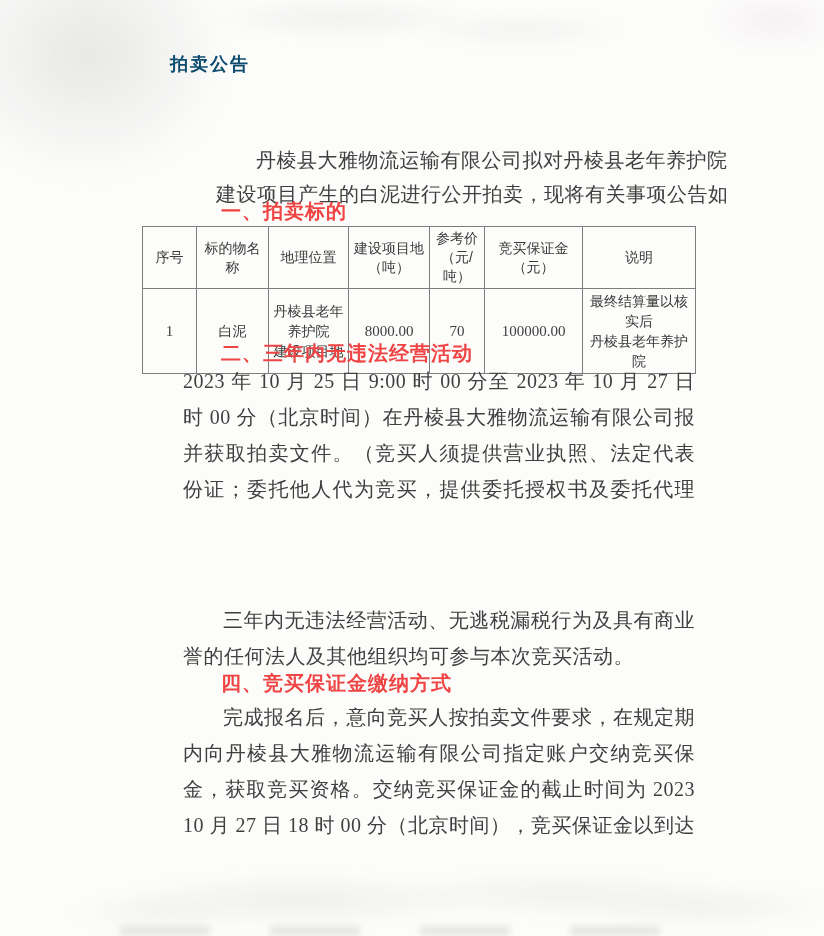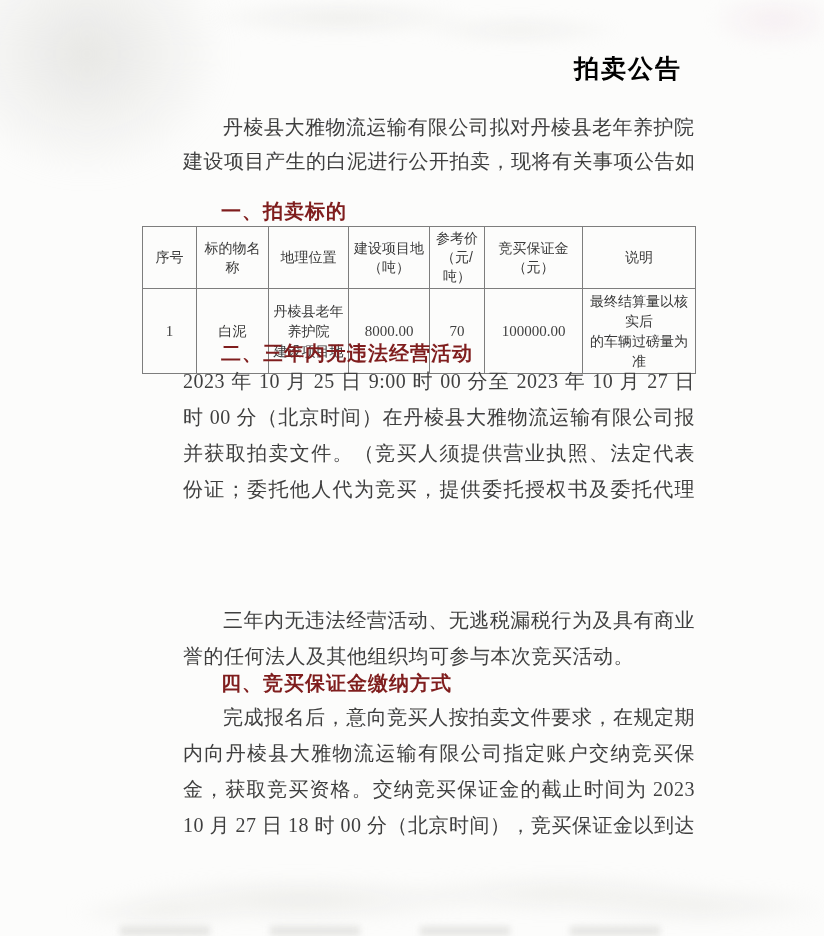--- a/index.html
+++ b/index.html
@@ -25,30 +25,30 @@
       radial-gradient(ellipse 180px 26px at 700px 64px, rgba(226,226,222,.45), transparent 75%),
       radial-gradient(ellipse 120px 22px at 160px 70px, rgba(229,229,225,.45), transparent 75%);
     filter:blur(7px);}
   .smudge-bottom-edge{left:120px;top:926px;width:600px;height:10px;
     background:repeating-linear-gradient(90deg,
       rgba(210,210,206,.5) 0 90px, rgba(210,210,206,0) 90px 150px);
     filter:blur(3px);}
 
   
   .abs{position:absolute;}
-  .doc-title{left:170px;top:52px;width:512px;text-align:right;
-    font-size:25px;font-weight:bold;color:#000000;letter-spacing:2px;}
+  .doc-title{left:170px;top:52px;width:512px;text-align:left;
+    font-size:18px;font-weight:bold;color:#0c4a6e;letter-spacing:2px;}
   .textblock{left:183px;width:512px;font-size:20px;letter-spacing:.5px;}
   .line{height:36px;line-height:36px;text-align:left;overflow:hidden;white-space:nowrap;}
   .intro .line{height:34px;line-height:34px;}
   .line.just{text-align:justify;white-space:normal;}
   .line.just::after{content:"";display:inline-block;width:100%;height:0;}
   .line.indent{text-indent:40px;}
   .heading{left:183px;width:512px;font-family:"Liberation Sans",sans-serif;
-    font-weight:bold;font-size:20px;color:#7f1d1d;text-indent:38px;
+    font-weight:bold;font-size:20px;color:#ef4444;text-indent:38px;
     letter-spacing:1px;line-height:24px;}
 
   
   table.auction{position:absolute;left:142px;top:226px;width:553px;
     border-collapse:collapse;table-layout:fixed;}
   table.auction td{border:1px solid #7d7d7d;text-align:center;vertical-align:middle;
     padding:2px 3px;white-space:pre-line;overflow:hidden;}
   tr.hdr td{height:46px;font-family:"Liberation Sans",sans-serif;
     font-size:14px;line-height:19px;color:#3a3a3a;}
   tr.row td{height:54px;}
@@ -60,21 +60,21 @@
 
 <div class="page">
 
   <div class="artifact blotch-topleft"></div>
   <div class="artifact smudge-top"></div>
   <div class="artifact smudge-bottom"></div>
   <div class="artifact smudge-bottom-edge"></div>
 
   <div class="abs doc-title">拍卖公告</div>
 
-  <div class="abs textblock intro" style="top:110px;">
+  <div class="abs textblock intro" style="top:143px;margin-left:33px;">
     <div class="line indent">丹棱县大雅物流运输有限公司拟对丹棱县老年养护院</div>
     <div class="line">建设项目产生的白泥进行公开拍卖，现将有关事项公告如下：</div>
   </div>
 
   <div class="abs heading" style="top:199px;">一、拍卖标的</div>
 
   <table class="auction">
     <colgroup>
       <col style="width:54px">
         <col style="width:72px">
@@ -98,21 +98,21 @@
     </tr>
     <tr class="row">
       <td class="num">1</td>
       <td class="cn">白泥</td>
       <td class="cn">丹棱县老年养护院
 建设项目地</td>
       <td class="num">8000.00</td>
       <td class="num">70</td>
       <td class="num">100000.00</td>
       <td class="cn">最终结算量以核实后
-的车辆过磅量为准</td>
+丹棱县老年养护院</td>
     </tr>
   </tbody>
     </table>
 
   <div class="abs heading" style="top:341px;">二、三年内无违法经营活动</div>
 
   <div class="abs textblock" style="top:363px;">
     <div class="line just">2023 年 10 月 25 日 9:00 时 00 分至 2023 年 10 月 27 日 18:00</div>
     <div class="line just">时 00 分（北京时间）在丹棱县大雅物流运输有限公司报名，</div>
     <div class="line just">并获取拍卖文件。（竞买人须提供营业执照、法定代表人身</div>

